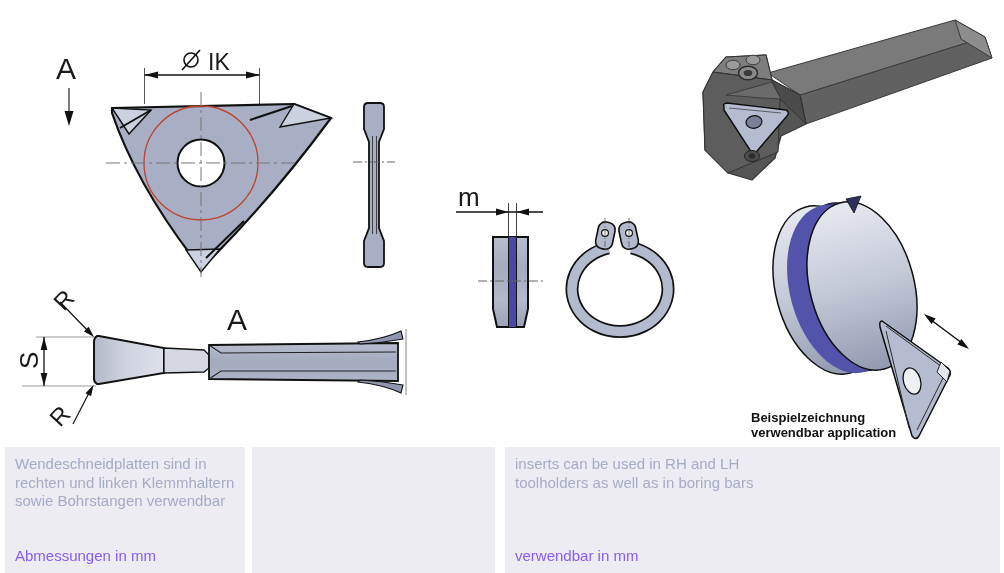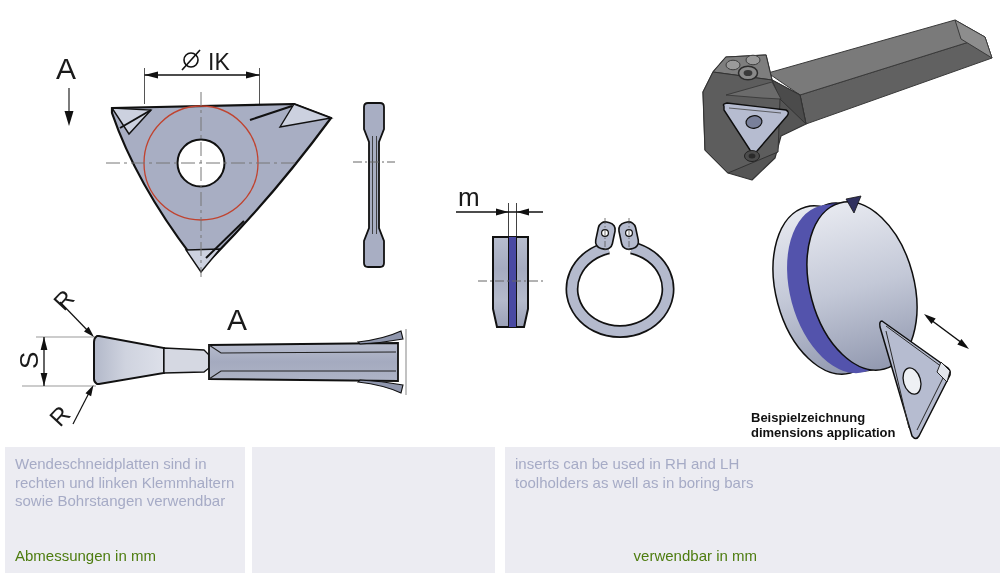--- a/index.html
+++ b/index.html
@@ -6,24 +6,24 @@
   .stage{position:relative;width:1004px;height:573px;background:#ffffff;overflow:hidden;
          font-family:"Liberation Sans", sans-serif;}
   svg text{font-family:"Liberation Sans", sans-serif;fill:#1a1a1a;}
   .caption{position:absolute;left:751px;top:410px;font-size:13px;font-weight:700;
            color:#111;line-height:1.18;}
   .notes{position:absolute;left:0;top:447px;width:1004px;height:126px;}
   .note-block{position:absolute;top:0;height:126px;background:#ececf2;
               box-sizing:border-box;padding:8px 10px 9px 10px;
               display:flex;flex-direction:column;justify-content:space-between;}
   .note-body{font-size:15px;line-height:1.24;color:#a6abc6;}
-  .note-dim{font-size:15px;color:#4d7c0f;}
+  .note-dim{font-size:15px;color:#8b5cf6;}
   .nb1{left:5px;width:240px;}
   .nb2{left:252px;width:243px;}
-  .nb3{left:505px;width:262px;align-items:flex-end;}
+  .nb3{left:505px;width:262px;}
   .nb4{left:762px;width:238px;}
 </style>
 </head>
 <body>
 
 <div class="stage">
 
 <svg width="1004" height="447" viewBox="0 0 1004 447">
   <defs>
     <linearGradient id="gradHead" x1="0" y1="0" x2="1" y2="0">
@@ -198,21 +198,21 @@
       <line x1="927" y1="317" x2="966" y2="346" stroke="#0f0f0f" stroke-width="1.5"></line>
       <polygon points="924,314 935.7,318.4 931.5,324" fill="#0f0f0f"></polygon>
       <polygon points="969,349 961.5,339 957.3,344.6" fill="#0f0f0f"></polygon>
     </g>
   </g>
 </svg>
 
 
 <div class="caption">
   <div>Beispielzeichnung</div>
-  <div>dimensions application</div>
+  <div>verwendbar application</div>
 </div>
 
 
 <div class="notes">
   <div class="note-block nb1">
     <div class="note-body">Wendeschneidplatten sind in rechten und linken Klemmhaltern sowie Bohrstangen verwendbar</div>
     <div class="note-dim">Abmessungen in mm</div>
   </div>
   <div class="note-block nb2"></div>
   <div class="note-block nb3">

